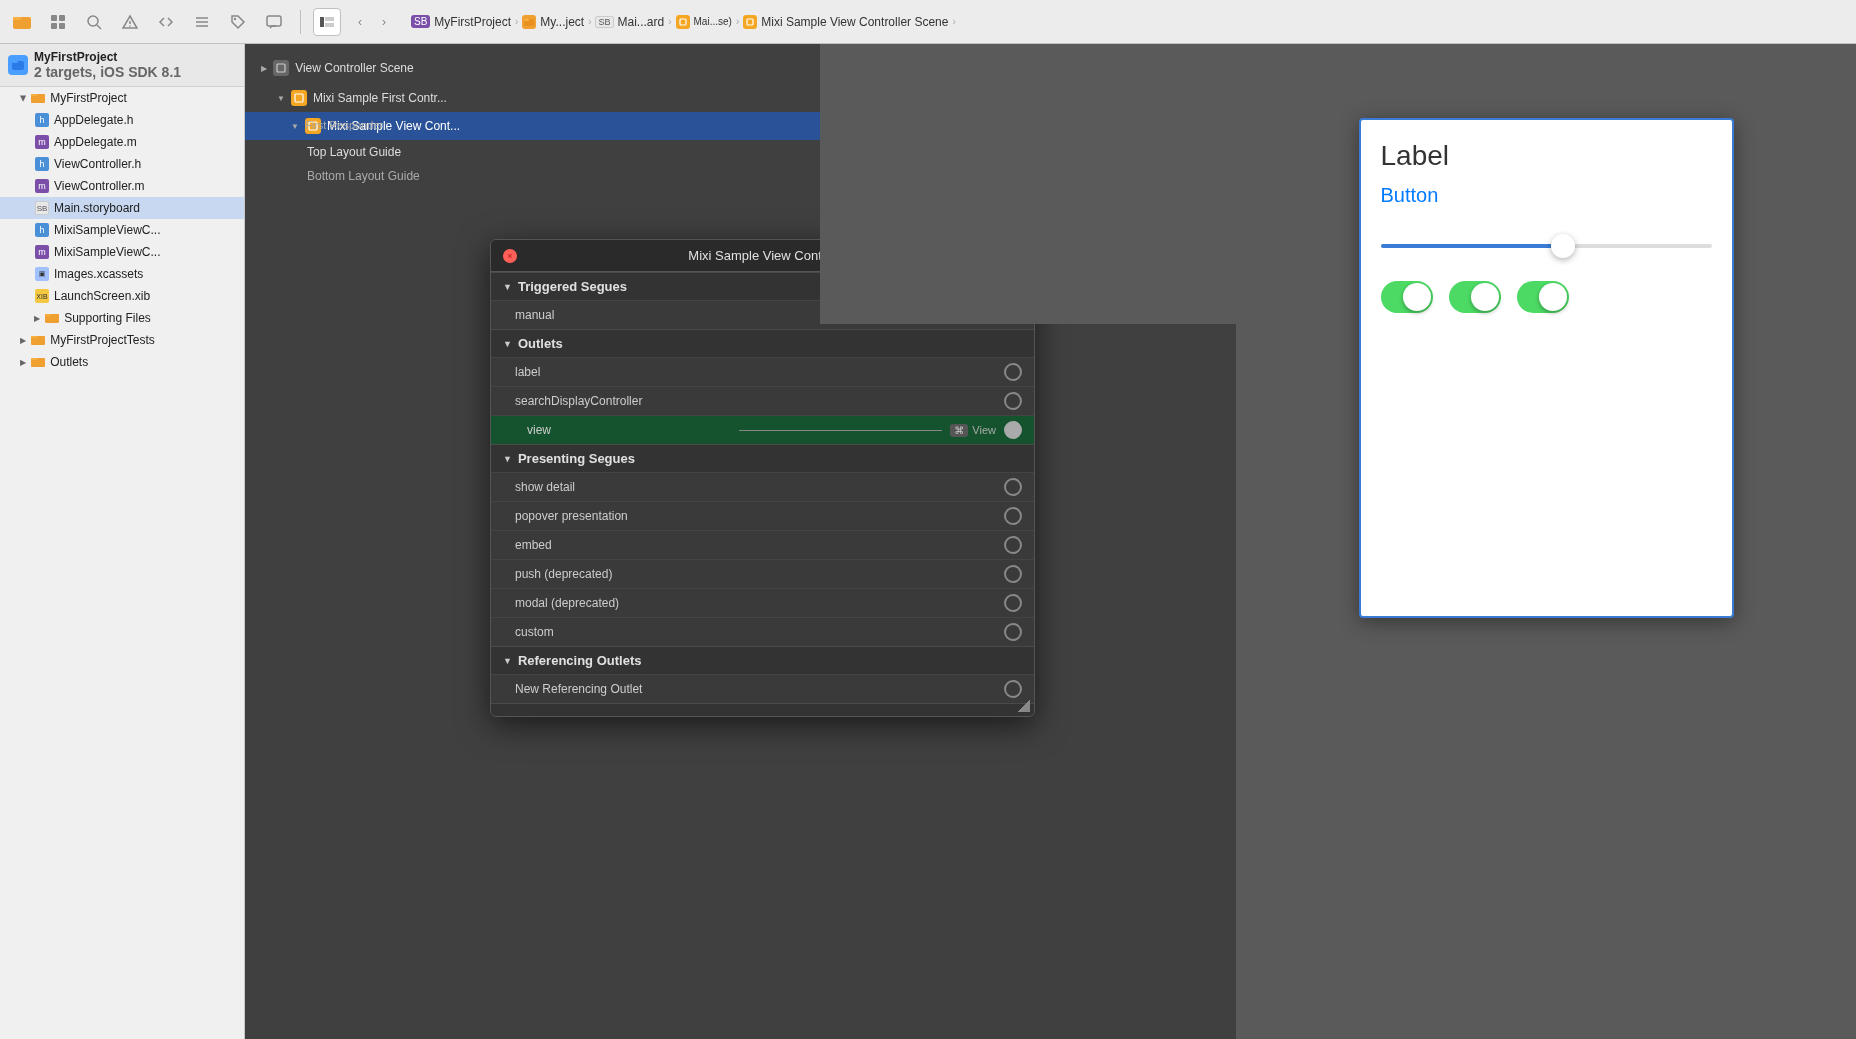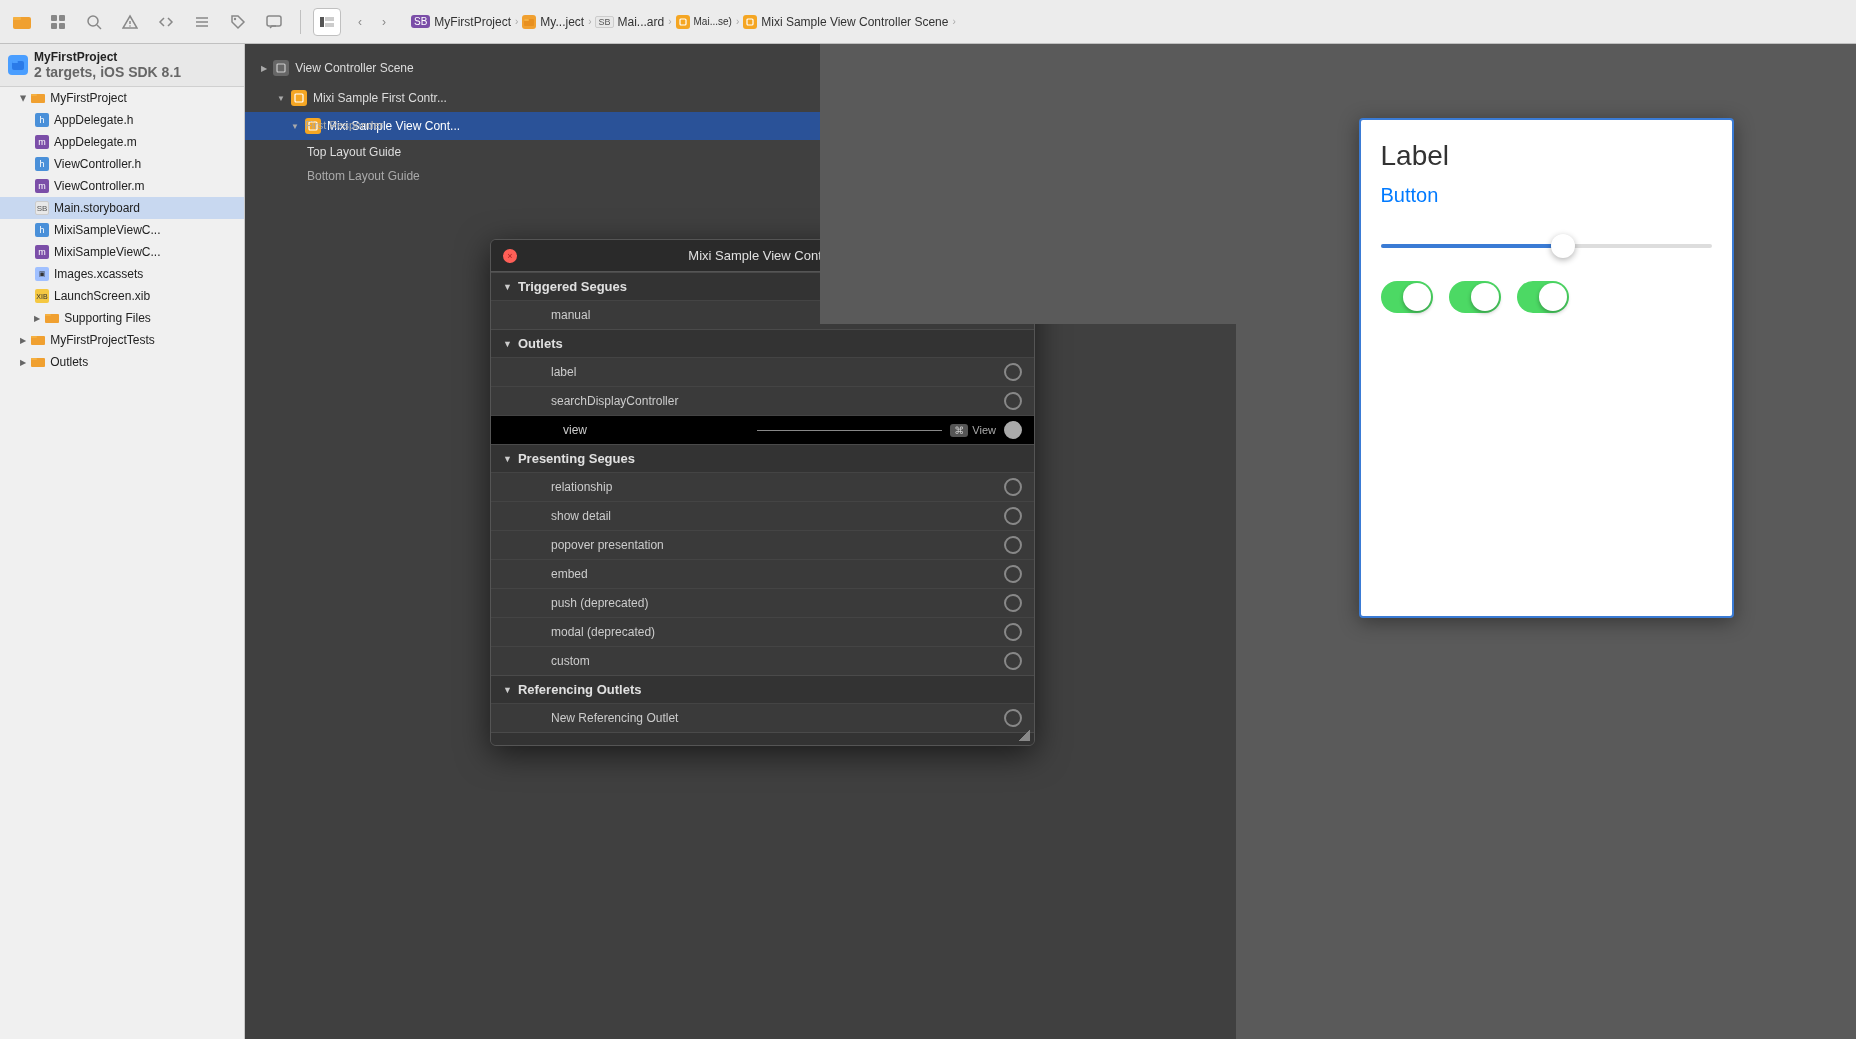--- a/index.html
+++ b/index.html
@@ -51,21 +51,21 @@
     .popup-title { font-size: 13px; color: #e0e0e0; font-weight: 500; text-align: center; flex: 1; }
     .popup-close { width: 14px; height: 14px; background: #ff5f57; border-radius: 50%; display: flex; align-items: center; justify-content: center; cursor: pointer; font-size: 9px; color: #aa2020; }
     .popup-body { overflow-y: auto; max-height: 520px; }
 
     .section-header { display: flex; align-items: center; padding: 6px 12px; background: #333; border-top: 1px solid #4a4a4a; cursor: pointer; }
     .section-triangle { color: #ccc; font-size: 9px; margin-right: 6px; }
     .section-title { font-size: 13px; font-weight: 600; color: #e0e0e0; }
 
     .connection-row { display: flex; align-items: center; padding: 5px 12px 5px 24px; border-top: 1px solid #444; }
     .connection-row.active { background: #3a4a5a; }
-    .conn-label { font-size: 12px; color: #ccc; flex: 1; margin-left: 36px; }
+    .conn-label { font-size: 12px; color: #ccc; flex: 1; }
     .conn-circle { width: 18px; height: 18px; border: 2px solid #888; border-radius: 50%; flex-shrink: 0; }
     .conn-circle.filled { background: #aaa; border-color: #aaa; }
     .conn-line { flex: 1; height: 1px; background: #888; margin: 0 8px; }
     .conn-cmd { display: flex; align-items: center; gap: 4px; color: #aaa; font-size: 11px; }
     .cmd-key { background: #555; border-radius: 3px; padding: 1px 4px; font-size: 10px; color: #ccc; }
 
     
     .canvas-area { width: 620px; background: #5a5a5a; display: flex; flex-direction: column; }
     .canvas-toolbar { height: 44px; background: #ececec; border-bottom: 1px solid #c0c0c0; display: flex; align-items: center; justify-content: flex-end; padding: 0 12px; gap: 8px; }
     .canvas-content { flex: 1; background: #5a5a5a; display: flex; align-items: flex-start; justify-content: center; padding: 20px; overflow: auto; }
@@ -379,37 +379,33 @@
             <span class="section-title">Outlets</span>
           </div>
           <div class="connection-row">
             <span class="conn-label">label</span>
             <div class="conn-circle"></div>
           </div>
           <div class="connection-row">
             <span class="conn-label">searchDisplayController</span>
             <div class="conn-circle"></div>
           </div>
-          <div class="connection-row active" style="background:#000000;padding-left:36px;">
+          <div class="connection-row active" style="background:#14532d;padding-left:36px;">
             <span class="conn-label">view</span>
             <div class="conn-line"></div>
             <div class="conn-cmd">
               <span class="cmd-key">⌘</span>
               <span>View</span>
             </div>
             <div class="conn-circle filled" style="margin-left:8px;"></div>
           </div>
 
           <div class="section-header">
             <span class="section-triangle">▼</span>
             <span class="section-title">Presenting Segues</span>
-          </div>
-          <div class="connection-row">
-            <span class="conn-label">relationship</span>
-            <div class="conn-circle"></div>
           </div>
           <div class="connection-row">
             <span class="conn-label">show detail</span>
             <div class="conn-circle"></div>
           </div>
           <div class="connection-row">
             <span class="conn-label">popover presentation</span>
             <div class="conn-circle"></div>
           </div>
           <div class="connection-row">

